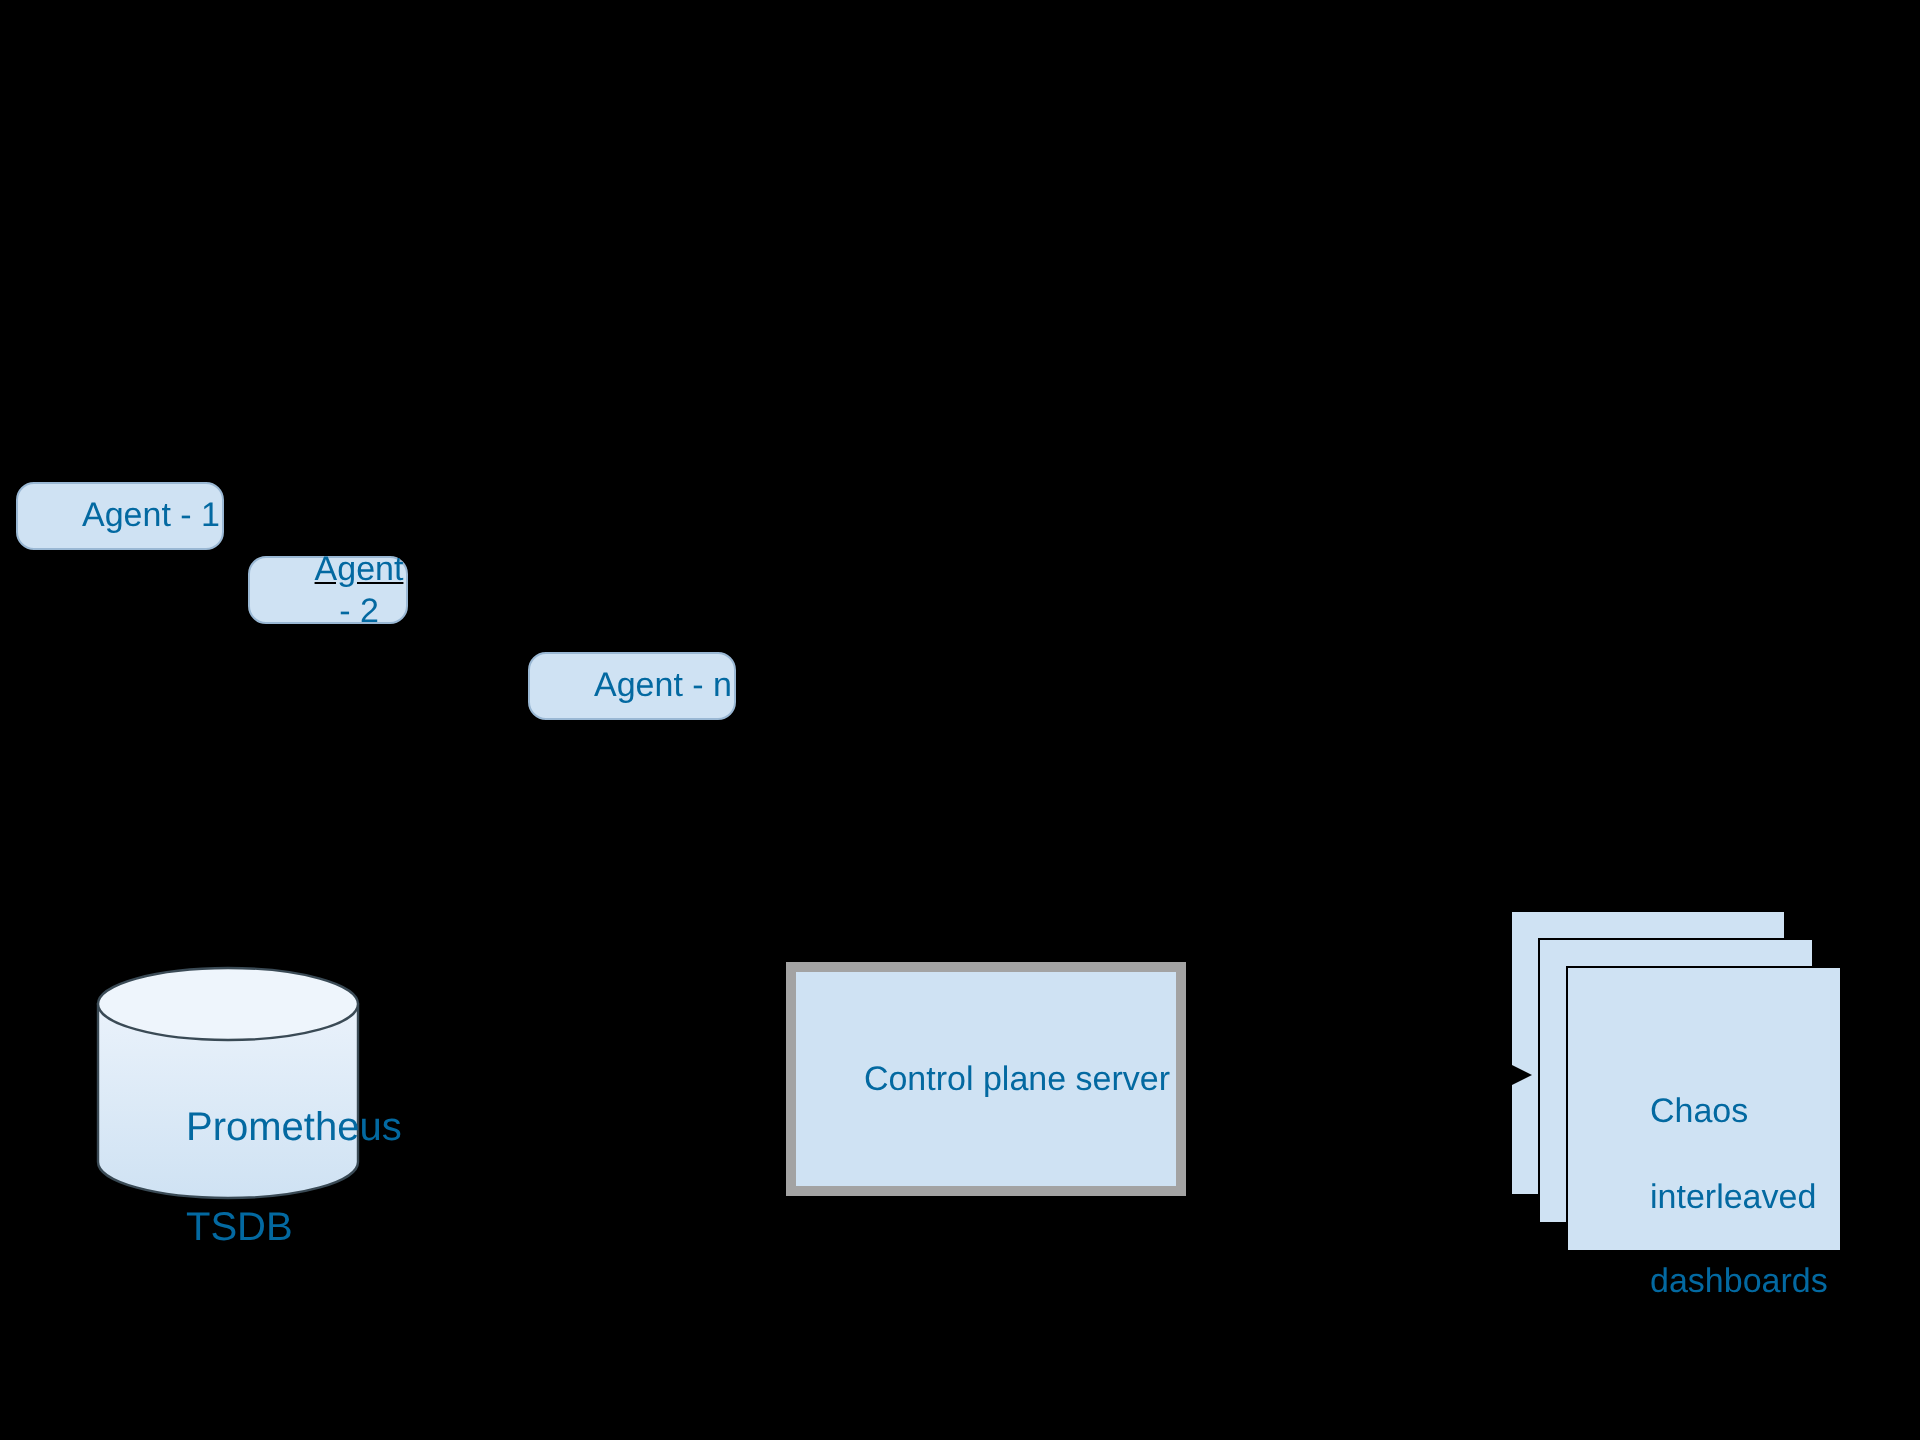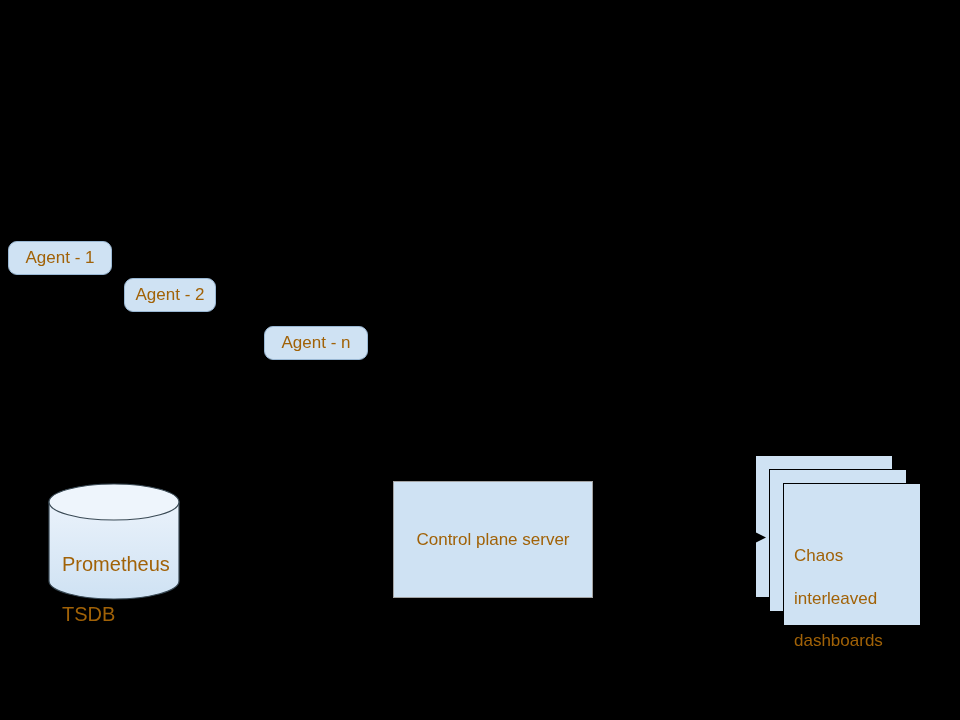--- a/index.html
+++ b/index.html
@@ -15,23 +15,24 @@
     position: relative;
     width: 960px;
     height: 720px;
     background: #000000;
     overflow: hidden;
   }
 
   
   .node-label {
     font-family: "Liberation Sans", sans-serif;
-    color: #a16207;
+    color: #0369a1;
     line-height: 1.25;
     white-space: pre-line;
+    margin-left: 31px;
   }
 
   
   .agent-box {
     position: absolute;
     box-sizing: border-box;
     background: #cfe2f3;
     border: 1px solid #9ab8d4;
     border-radius: 9px;
     display: flex;
@@ -58,21 +59,21 @@
     width: 120px;
     font-size: 20px;
     text-align: left;
   }
 
   
   .proc-box {
     position: absolute;
     box-sizing: border-box;
     background: #cfe2f3;
-    border: 1px solid #a3a3a3;
+    border: 5px solid #a3a3a3;
     display: flex;
     align-items: center;
     justify-content: center;
   }
   .proc-box .node-label {
     font-size: 17px;
     text-align: center;
   }
 
   
@@ -96,21 +97,21 @@
 </style>
 </head>
 <body>
 
 <div id="canvas">
 
   <div class="agent-box" style="left:8px; top:241px; width:104px; height:34px;">
     <span class="node-label">Agent - 1</span>
   </div>
 
-  <div class="agent-box" style="left:124px; top:278px; width:92px; height:34px;">
+  <div class="agent-box" style="left:124px; top:278px; width:80px; height:34px;text-decoration:underline;">
     <span class="node-label">Agent - 2</span>
   </div>
 
   <div class="agent-box" style="left:264px; top:326px; width:104px; height:34px;">
     <span class="node-label">Agent - n</span>
   </div>
 
   <div class="cylinder" style="left:48px; top:483px; width:132px; height:117px;">
     <svg width="132" height="117" viewBox="0 0 132 117">
       <defs>

